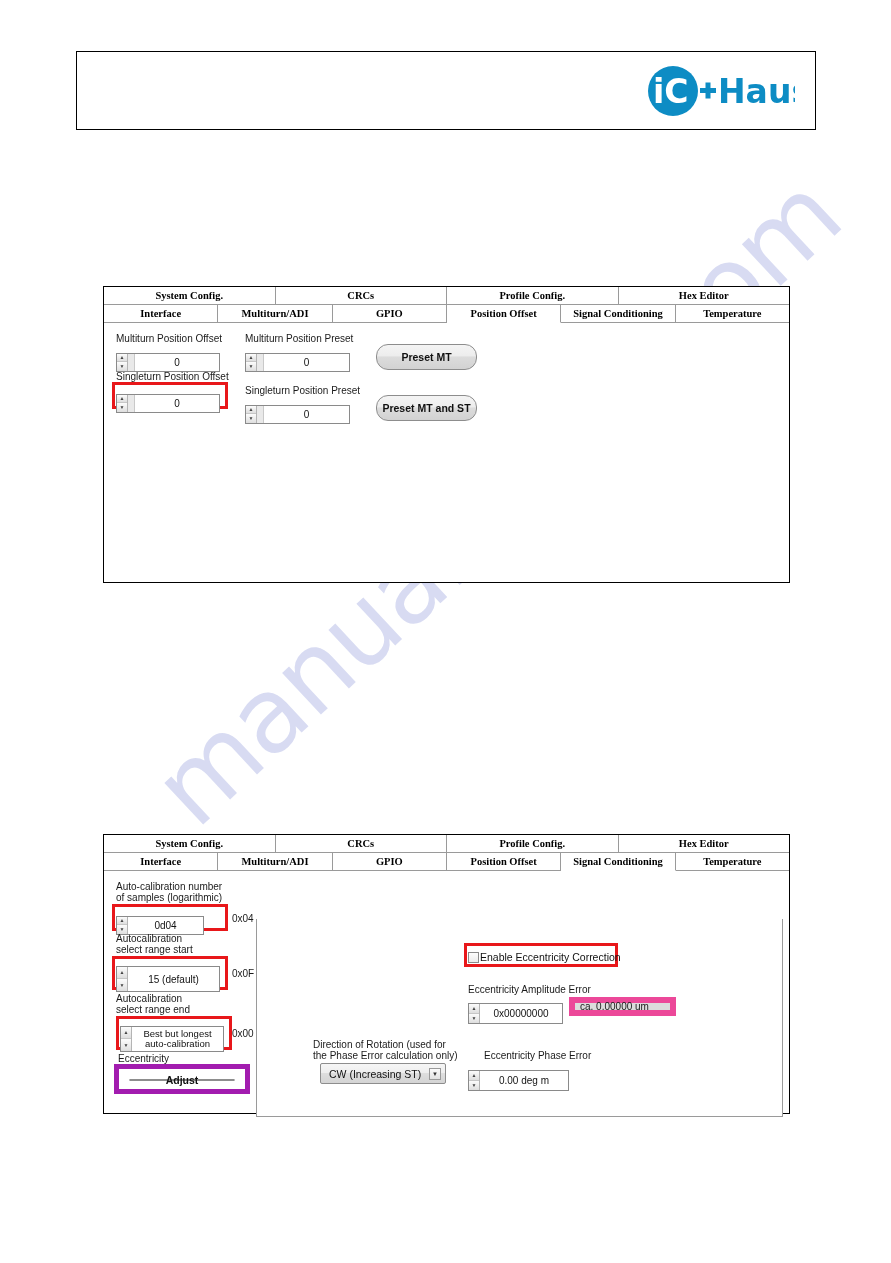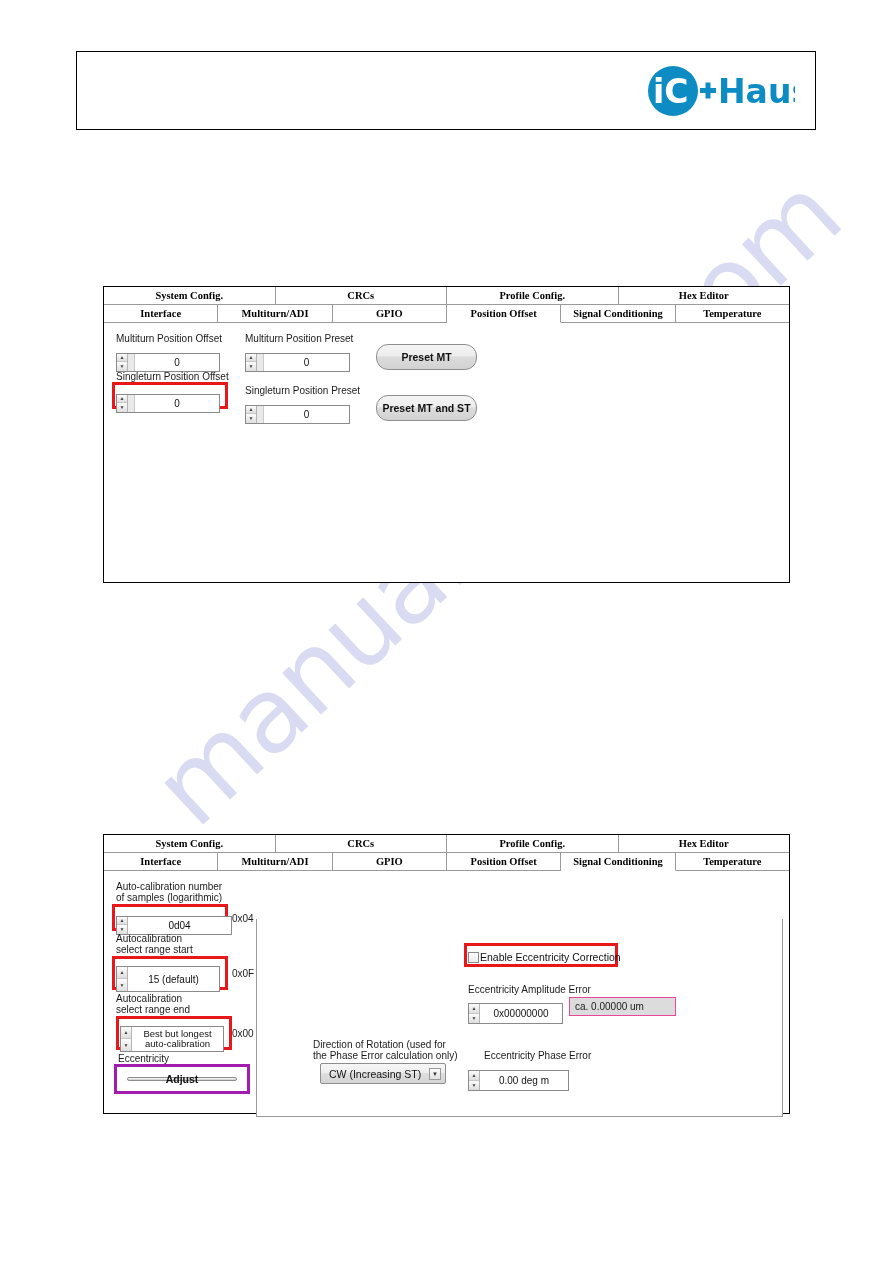--- a/index.html
+++ b/index.html
@@ -157,21 +157,21 @@
   }
 
   
   .hl-red{
     border:3px solid #e8171a;
     box-sizing:border-box;
     display:inline-block;
     padding:1px;
   }
   .hl-green{
-    border:3px solid #a21caf;
+    border:5px solid #a21caf;
     box-sizing:border-box;
     display:inline-block;
     padding:10px;
     text-align:right;
   }
 
   
   .btn{
     display:flex;
     align-items:center;
@@ -187,21 +187,21 @@
     font-family:"Liberation Sans", sans-serif;
   }
 
   
   .ro-field{
     display:flex;
     align-items:center;
     font-size:10px;
     color:#1a1a1a;
     background:#dcdcdc;
-    border:1px solid #ec4899;
+    border:6px solid #ec4899;
     box-sizing:border-box;
     padding:0 5px;
     height:19px;
     font-family:"Liberation Sans", sans-serif;
   }
 
   
   .cbox-row{
     display:flex;
     align-items:flex-end;
@@ -398,21 +398,21 @@
     <div class="tab">Position Offset</div>
     <div class="tab active">Signal Conditioning</div>
     <div class="tab">Temperature</div>
   </div>
 
   <div class="tab-body" style="position:relative;height:231px;">
 
     <div class="abs lbl" style="left:12px; top:10px;">Auto-calibration number</div>
     <div class="abs lbl" style="left:12px; top:21px;">of samples (logarithmic)</div>
     <div class="abs hl-red" style="left:8px; top:33px; width:116px; height:27px;">
-      <div class="spin" style="width:116px;">
+      <div class="spin" style="width:88px;">
         <div class="arrows">
           <div class="ar">▲</div>
           <div class="ar">▼</div>
         </div>
         <div class="val">0d04</div>
       </div>
     </div>
     <div class="abs lbl" style="left:128px; top:42px;">0x04</div>
 
     <div class="abs lbl" style="left:12px; top:62px;">Autocalibration</div>

